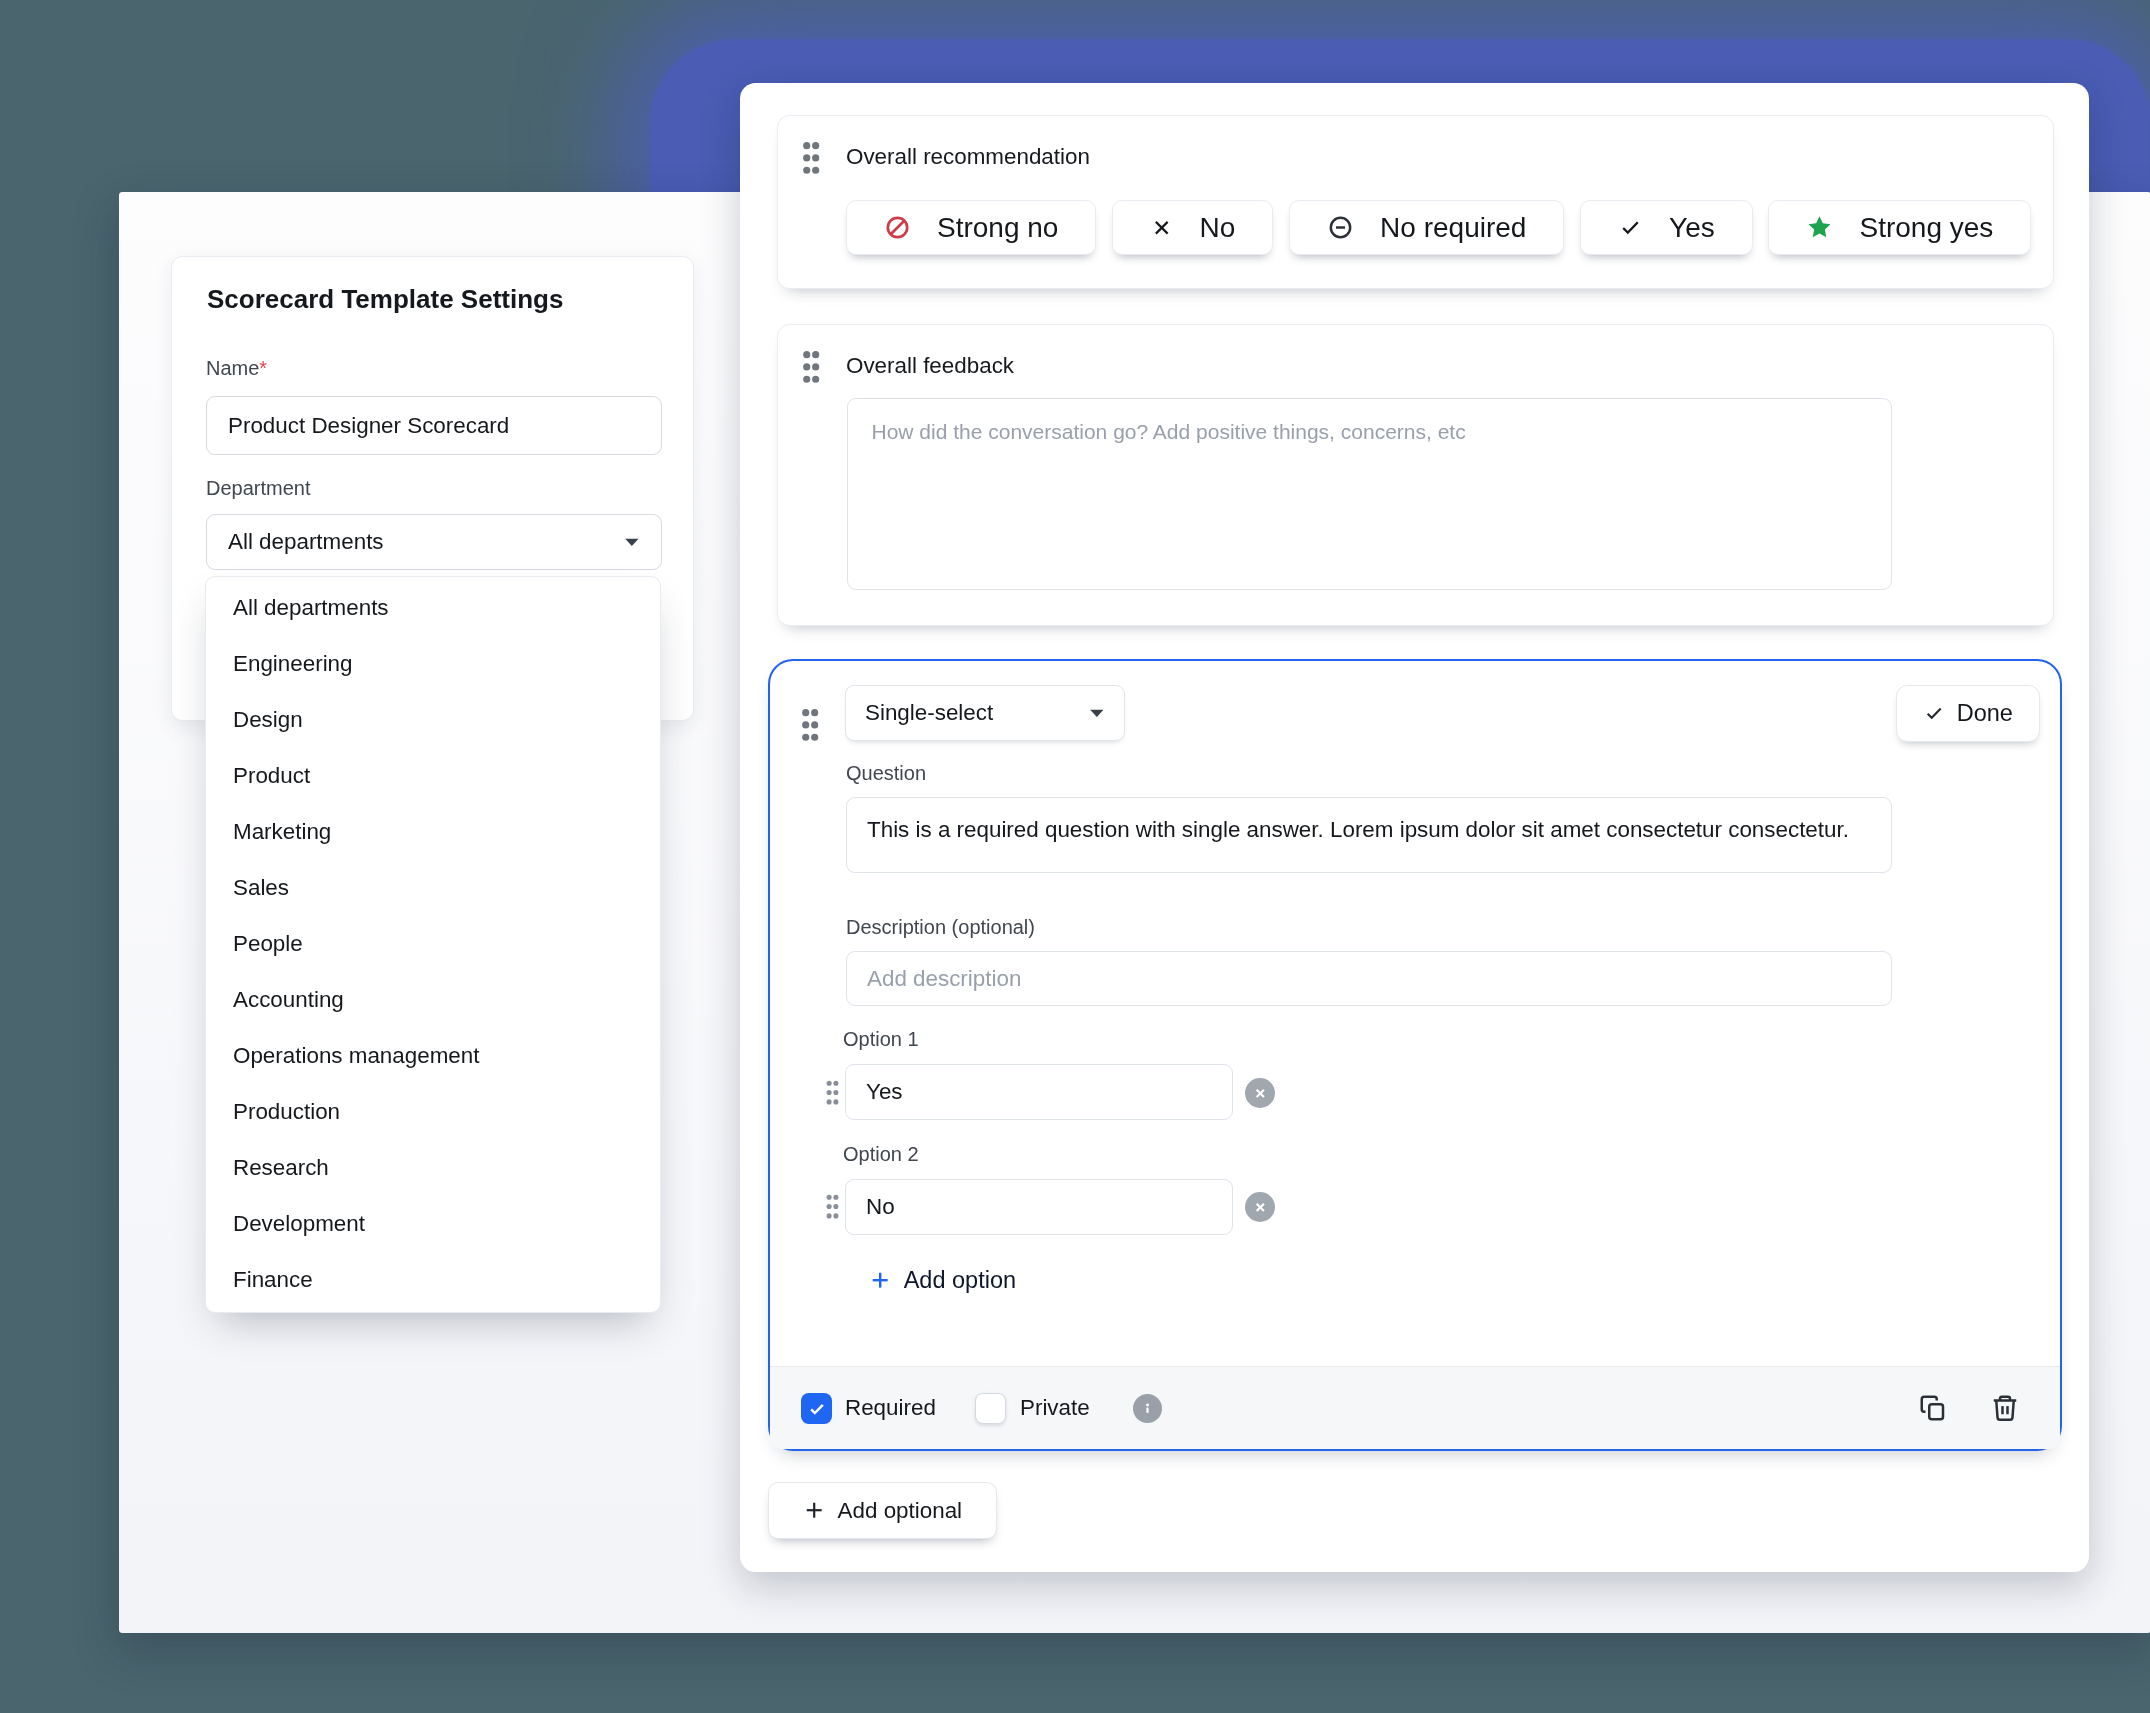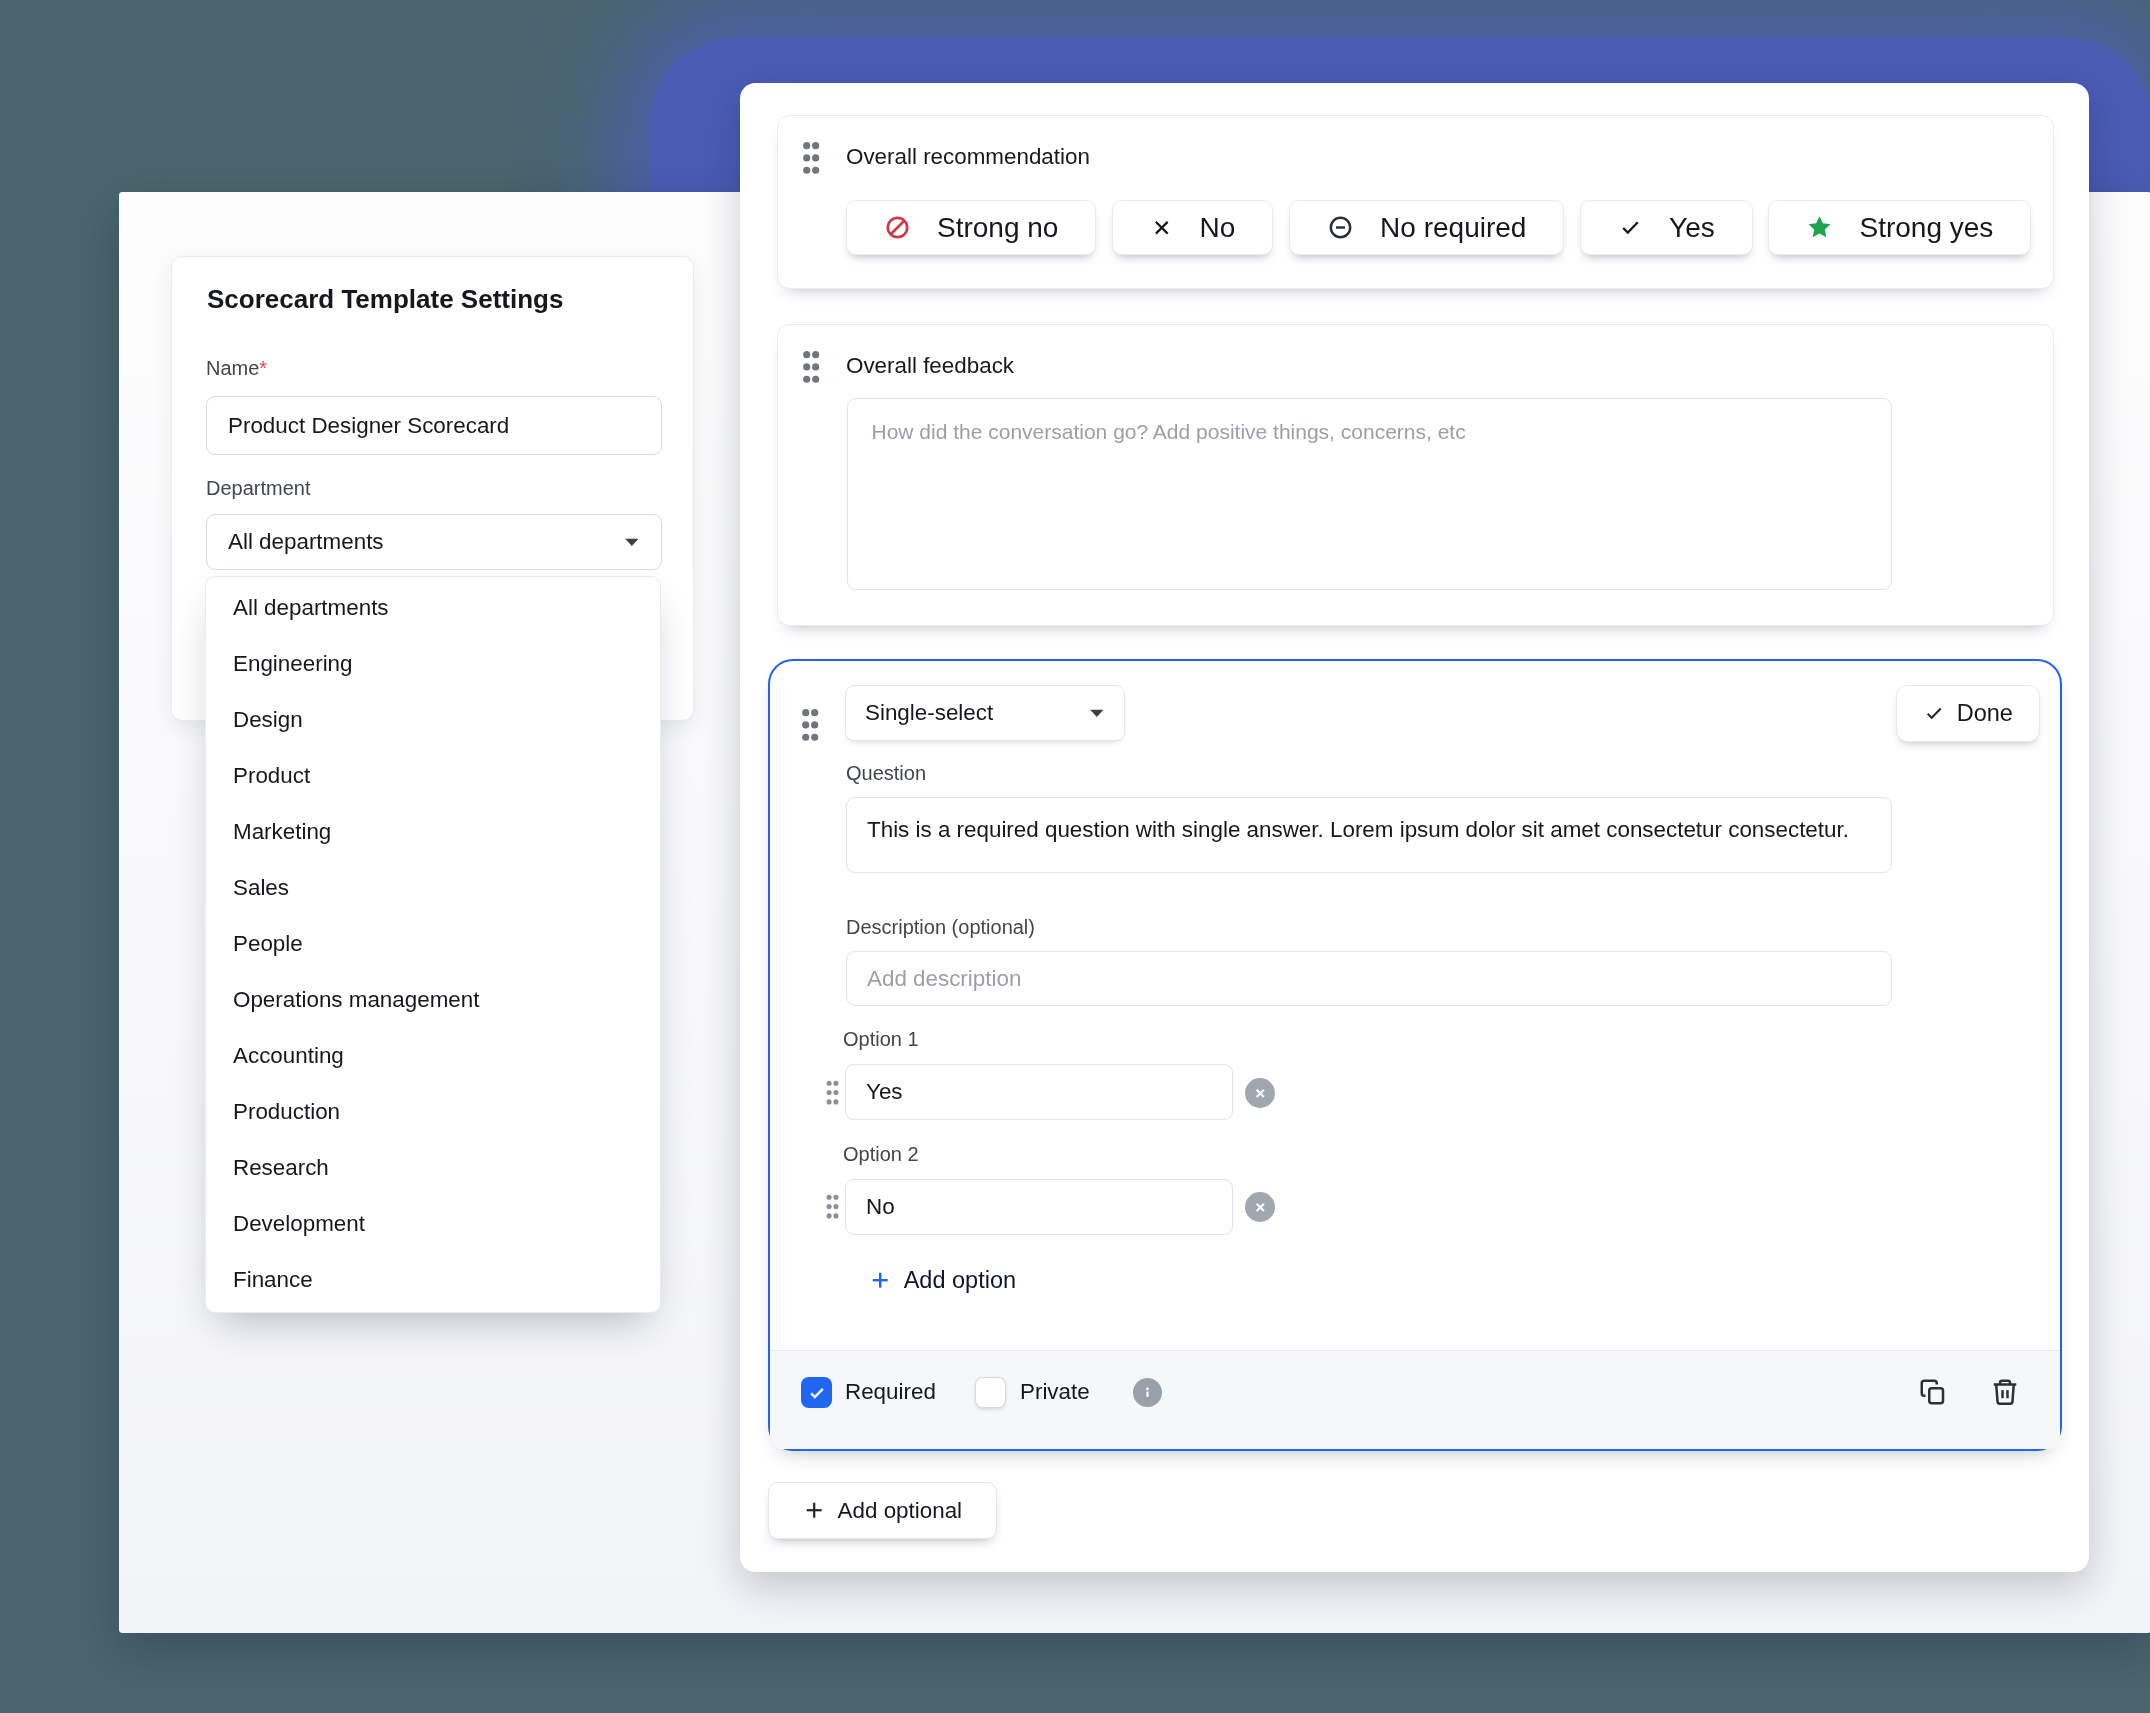--- a/index.html
+++ b/index.html
@@ -48,21 +48,21 @@
   .field-label{position:absolute;left:76px;font-size:20px;color:#41474f;}
   .q-box{position:absolute;left:76px;top:136px;width:1046px;height:76px;padding:14.6px 20px;
          line-height:34px;font-size:22.4px;}
   .d-input{position:absolute;left:76px;top:290px;width:1046px;height:55px;padding:0 20px;font-size:22.4px;}
   .opt-input{position:absolute;width:388px;height:56px;padding:0 20px;font-size:22.4px;left:75px;}
   .opt-handle{position:absolute;left:54px;width:17px;height:28px;}
   .x-circle{position:absolute;width:30px;height:30px;border-radius:50%;background:#a1a7af;
             display:flex;align-items:center;justify-content:center;}
   .add-option{position:absolute;left:99px;top:606px;display:flex;align-items:center;gap:12.3px;
               color:#0f172a;font-size:23.5px;font-weight:500;}
-  .q-footer{position:absolute;left:0;right:0;bottom:0;height:99px;background:#f6f7f9;
+  .q-footer{position:absolute;left:0;right:0;bottom:0;height:83px;background:#f6f7f9;
             border-top:1.1px solid #e8eaee;border-radius:0 0 10px 10px;}
   .cb{position:absolute;top:26px;width:31px;height:31px;border-radius:7.8px;}
   .cb-on{background:#1f66f2;display:flex;align-items:center;justify-content:center;}
   .cb-off{background:#fff;border:1.1px solid #d5dae0;box-shadow:0 1.7px 3.4px rgba(25,35,55,.12);}
   .cb-label{position:absolute;top:28px;font-size:22.4px;color:#15181c;}
   .info-dot{position:absolute;left:363px;top:27px;width:29px;height:29px;border-radius:50%;background:#9aa0a9;
             display:flex;align-items:center;justify-content:center;}
   .foot-icon{position:absolute;top:26px;width:30px;height:30px;}
 
   .add-q-btn{position:absolute;left:28px;top:1399px;width:229px;height:57px;background:#fff;
@@ -325,22 +325,22 @@
   </div>
 
   <div class="dropdown">
     <div class="dd-item">All departments</div>
     <div class="dd-item">Engineering</div>
     <div class="dd-item">Design</div>
     <div class="dd-item">Product</div>
     <div class="dd-item">Marketing</div>
     <div class="dd-item">Sales</div>
     <div class="dd-item">People</div>
+    <div class="dd-item">Accounting</div>
     <div class="dd-item">Operations management</div>
-    <div class="dd-item">Accounting</div>
     <div class="dd-item">Production</div>
     <div class="dd-item">Research</div>
     <div class="dd-item">Development</div>
     <div class="dd-item">Finance</div>
   </div>
 
 </div>
 
 
 </body></html>

